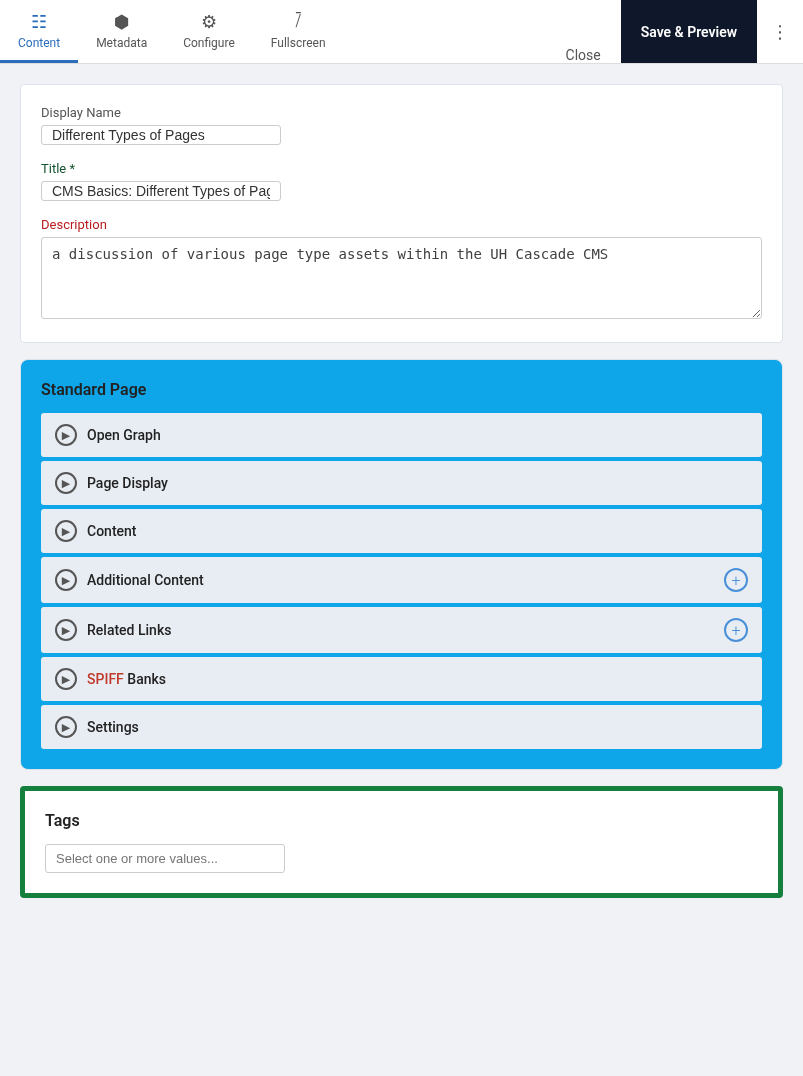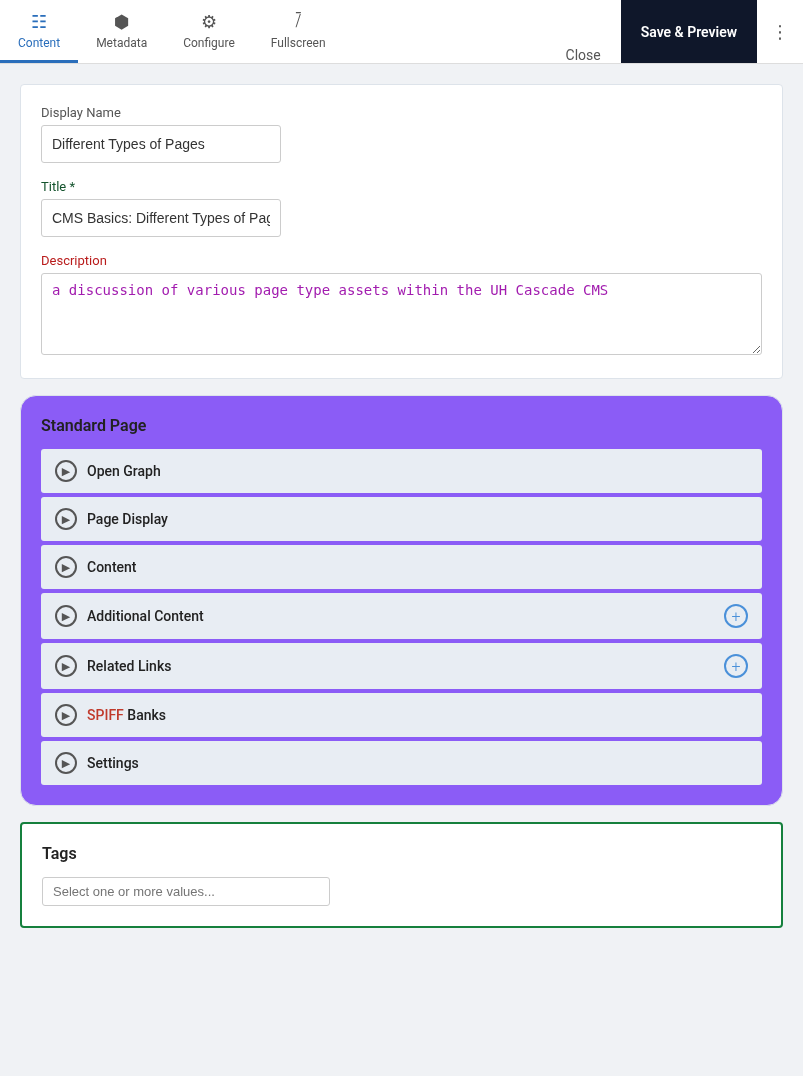--- a/index.html
+++ b/index.html
@@ -99,44 +99,44 @@
       margin-bottom: 5px;
     }
     .field-label.required {
       color: #14532d;
     }
     .field-label.required::after {
       content: ' *';
     }
     .field-input {
       width: 240px;
-      padding: 10px 10px;
+      padding: 1px 10px;
       border: 1px solid #ccc;
       border-radius: 3px;
       font-size: 14px;
       color: #333;
       outline: none;
     }
     .field-textarea {
       width: 100%;
       padding: 8px 10px;
       border: 1px solid #ccc;
       border-radius: 3px;
       font-size: 14px;
-      color: #a21caf;
+      color: #404040;
       resize: vertical;
       min-height: 80px;
       outline: none;
     }
 
     
     .standard-page-section {
-      background: #8b5cf6;
+      background: #0ea5e9;
       border: 1px solid #dde3ea;
-      border-radius: 16px;
+      border-radius: 8px;
       padding: 20px;
       margin-bottom: 16px;
     }
     .section-heading {
       font-size: 16px;
       font-weight: 600;
       color: #222;
       margin-bottom: 14px;
     }
     .accordion-list {
@@ -183,27 +183,27 @@
       justify-content: center;
       color: #4a90d9;
       font-size: 16px;
       font-weight: 300;
       cursor: pointer;
     }
 
     
     .tags-section {
       background: #fff;
-      border: 2px solid #15803d;
+      border: 5px solid #15803d;
       border-radius: 4px;
       padding: 20px;
       margin-bottom: 16px;
     }
     .tags-input {
-      width: 288px;
+      width: 240px;
       padding: 6px 10px;
       border: 1px solid #ccc;
       border-radius: 3px;
       font-size: 13px;
       color: #aaa;
       outline: none;
     }
 
     
     .spiff-highlight {

